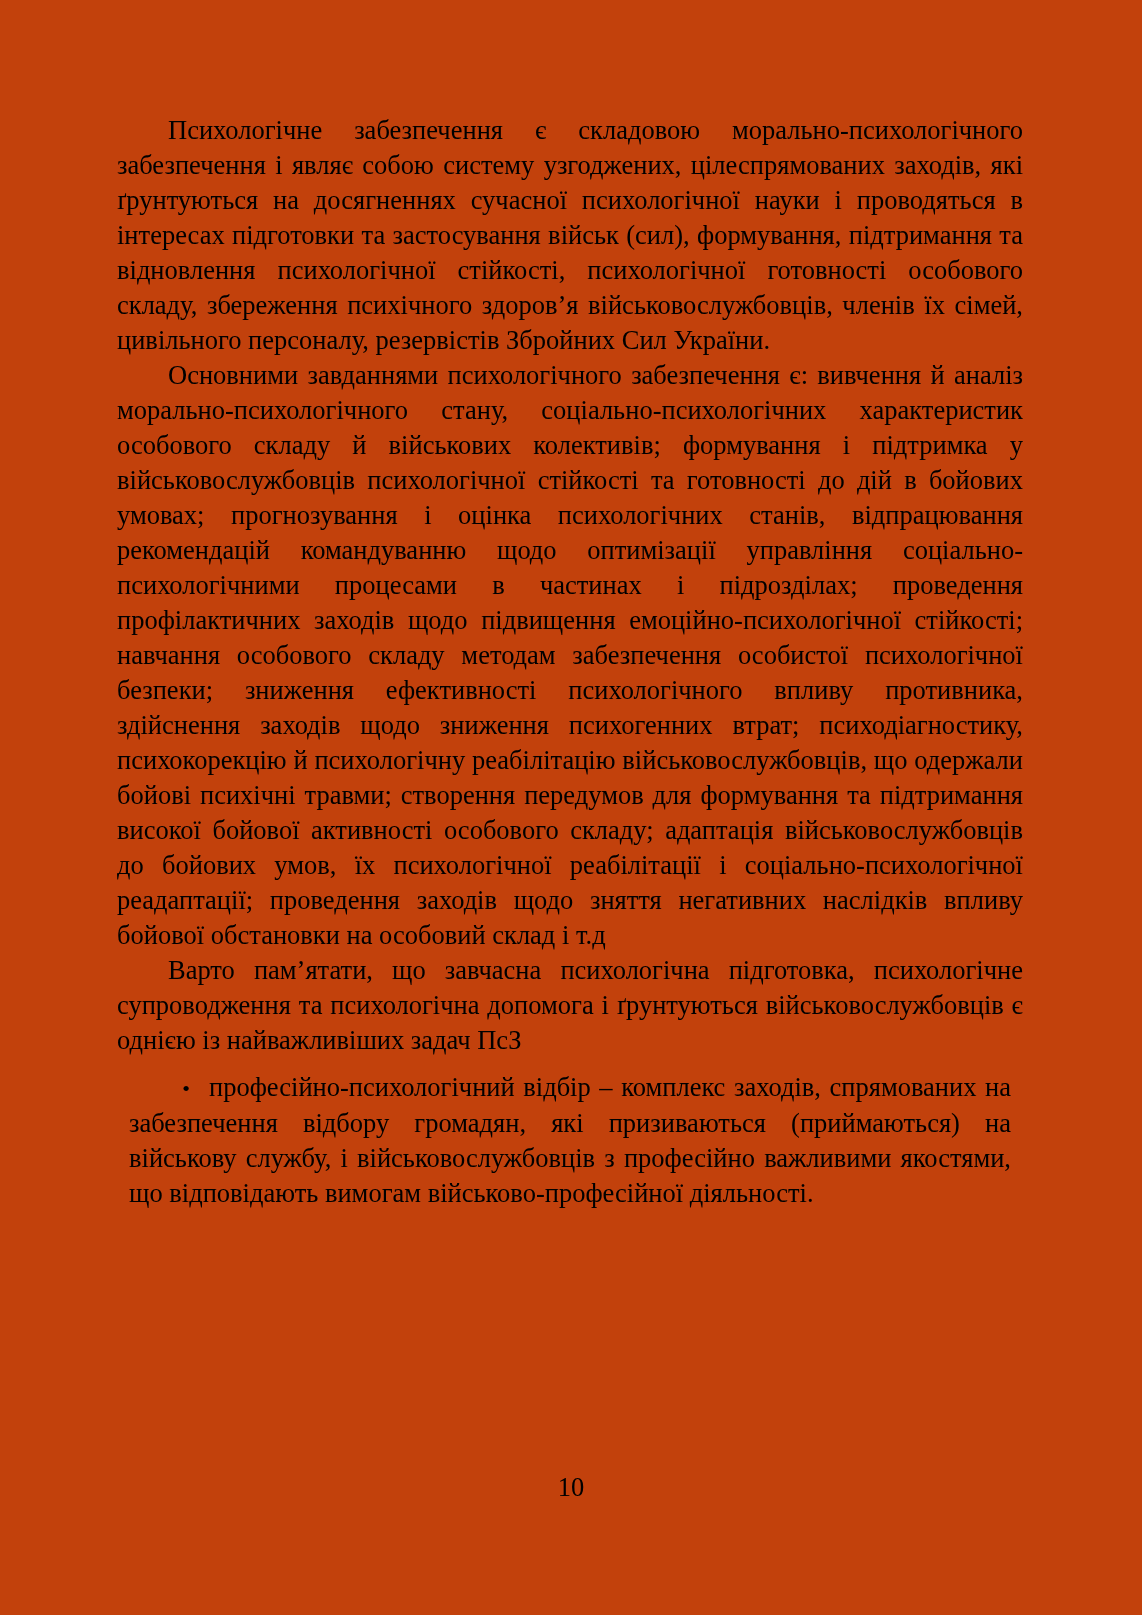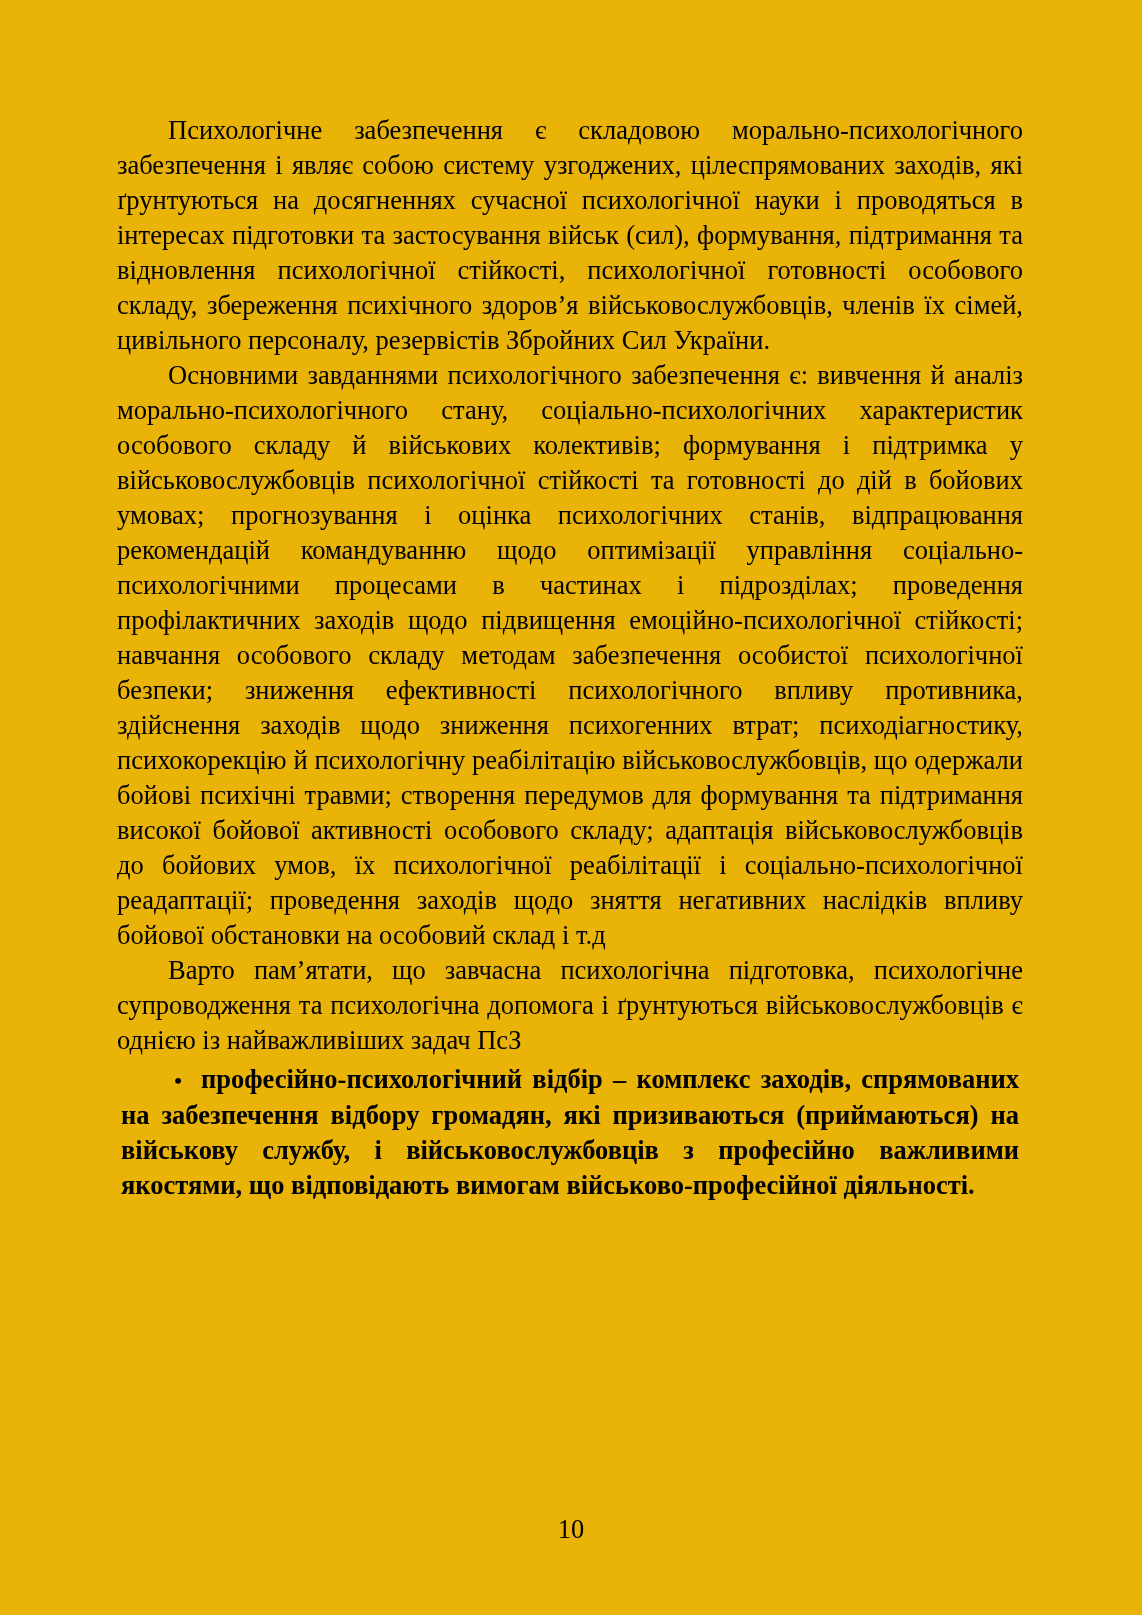--- a/index.html
+++ b/index.html
@@ -5,21 +5,21 @@
 <style>
   html, body {
     margin: 0;
     padding: 0;
     background: #ffffff;
   }
   .page {
     position: relative;
     width: 1142px;
     height: 1615px;
-    background: #eab308;
+    background: #c2410c;
     margin: 0 auto;
     overflow: hidden;
     box-sizing: border-box;
   }
   .content {
     position: absolute;
     left: 117px;
     top: 113px;
     width: 906px;
     font-family: "Liberation Serif", "DejaVu Serif", serif;
@@ -32,41 +32,40 @@
     hyphens: none;
   }
   p.para {
     margin: 0;
     padding: 0;
     text-indent: 51px;
     text-align: justify;
   }
   
   p.bullet {
-    margin: 4px;
+    margin: 12px;
     padding: 0;
     text-indent: 0;
     text-align: justify;
     position: relative;
-    font-weight: bold;
   }
   p.bullet .bullet-glyph {
     display: inline-block;
     width: 80px;
     text-indent: 0;
     text-align: right;
     padding-right: 19px;
     box-sizing: border-box;
     font-size: 22px;
     vertical-align: baseline;
   }
   .page-number {
     position: absolute;
     left: 0;
-    top: 1512px;
+    top: 1470px;
     width: 1142px;
     text-align: center;
     font-family: "Liberation Serif", "DejaVu Serif", serif;
     font-size: 26.5px;
     color: #000000;
     line-height: 35px;
   }
 </style>
 </head>
 <body>

